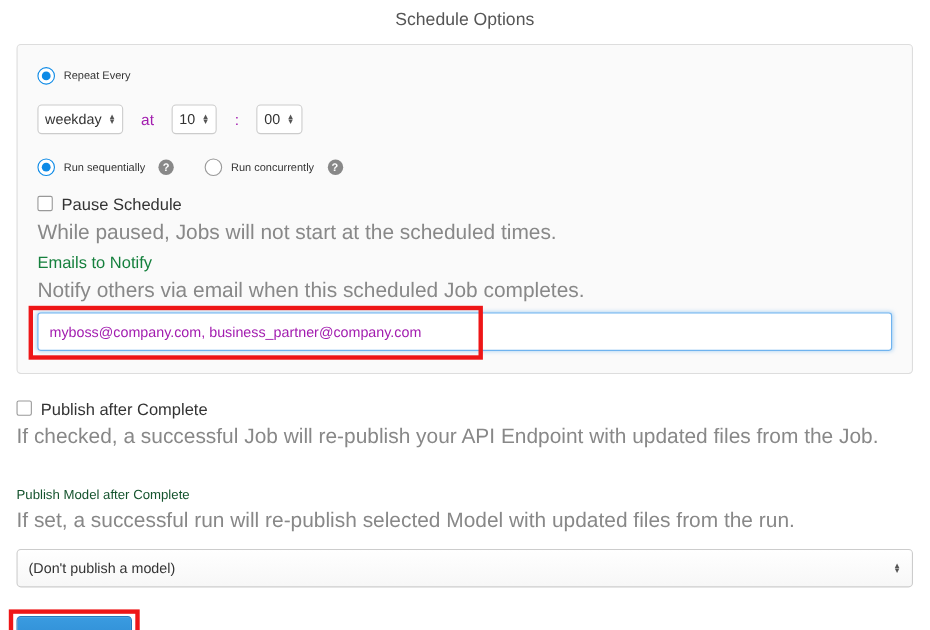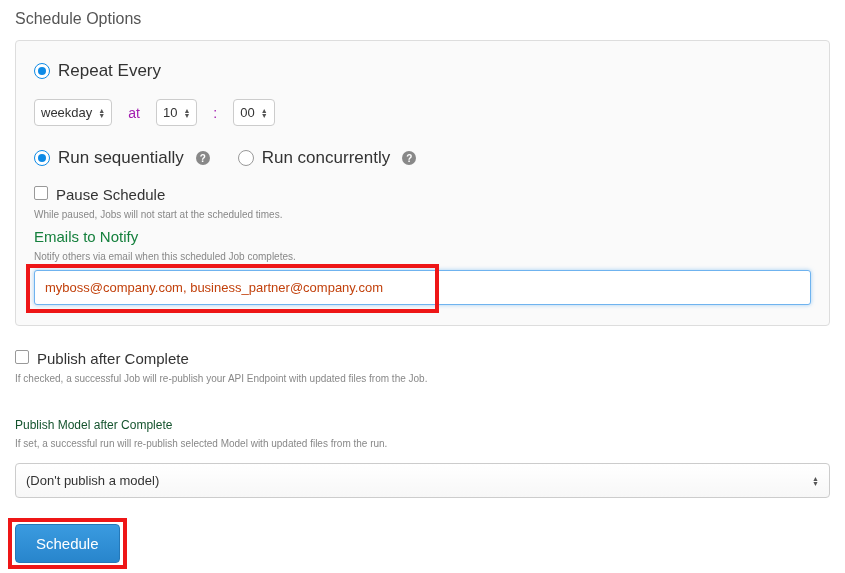--- a/index.html
+++ b/index.html
@@ -16,20 +16,21 @@
       padding: 0;
     }
     .container {
       padding: 10px 15px 15px 15px;
     }
     .section-title {
       font-size: 16px;
       color: #555;
       font-weight: 400;
       margin-bottom: 12px;
+      text-align: center;
     }
     .options-box {
       border: 1px solid #ddd;
       border-radius: 4px;
       padding: 20px 18px;
       background: #fafafa;
     }
     .row {
       display: flex;
       align-items: center;
@@ -60,21 +61,21 @@
       border-color: #0d8ae6;
     }
     .radio-circle.selected::after {
       content: "";
       width: 8px;
       height: 8px;
       border-radius: 50%;
       background: #0d8ae6;
     }
     .radio-label {
-      font-size: 17px;
+      font-size: 10px;
       color: #333;
     }
     .time-row {
       display: flex;
       align-items: center;
       gap: 16px;
       margin-bottom: 22px;
     }
     .select {
       border: 1px solid #ccc;
@@ -124,36 +125,36 @@
       border-radius: 2px;
       background: #fff;
       cursor: pointer;
     }
     .checkbox-label {
       font-size: 15px;
       color: #333;
       cursor: pointer;
     }
     .hint-text {
-      font-size: 10px;
+      font-size: 19px;
       color: #888;
       margin-top: 6px;
     }
     .subsection-title {
       font-size: 15px;
       color: #15803d;
       margin-top: 8px;
     }
     .emails-input {
       width: 100%;
       border: 1px solid #6fb3ef;
       border-radius: 3px;
       padding: 9px 10px;
       font-size: 13px;
-      color: #c2410c;
+      color: #a21caf;
       background: #fff;
       outline: none;
       box-shadow: 0 0 4px rgba(109,179,239,0.6);
     }
     .emails-wrap {
       position: relative;
       margin-top: 8px;
     }
     .emails-red-box {
       position: absolute;

